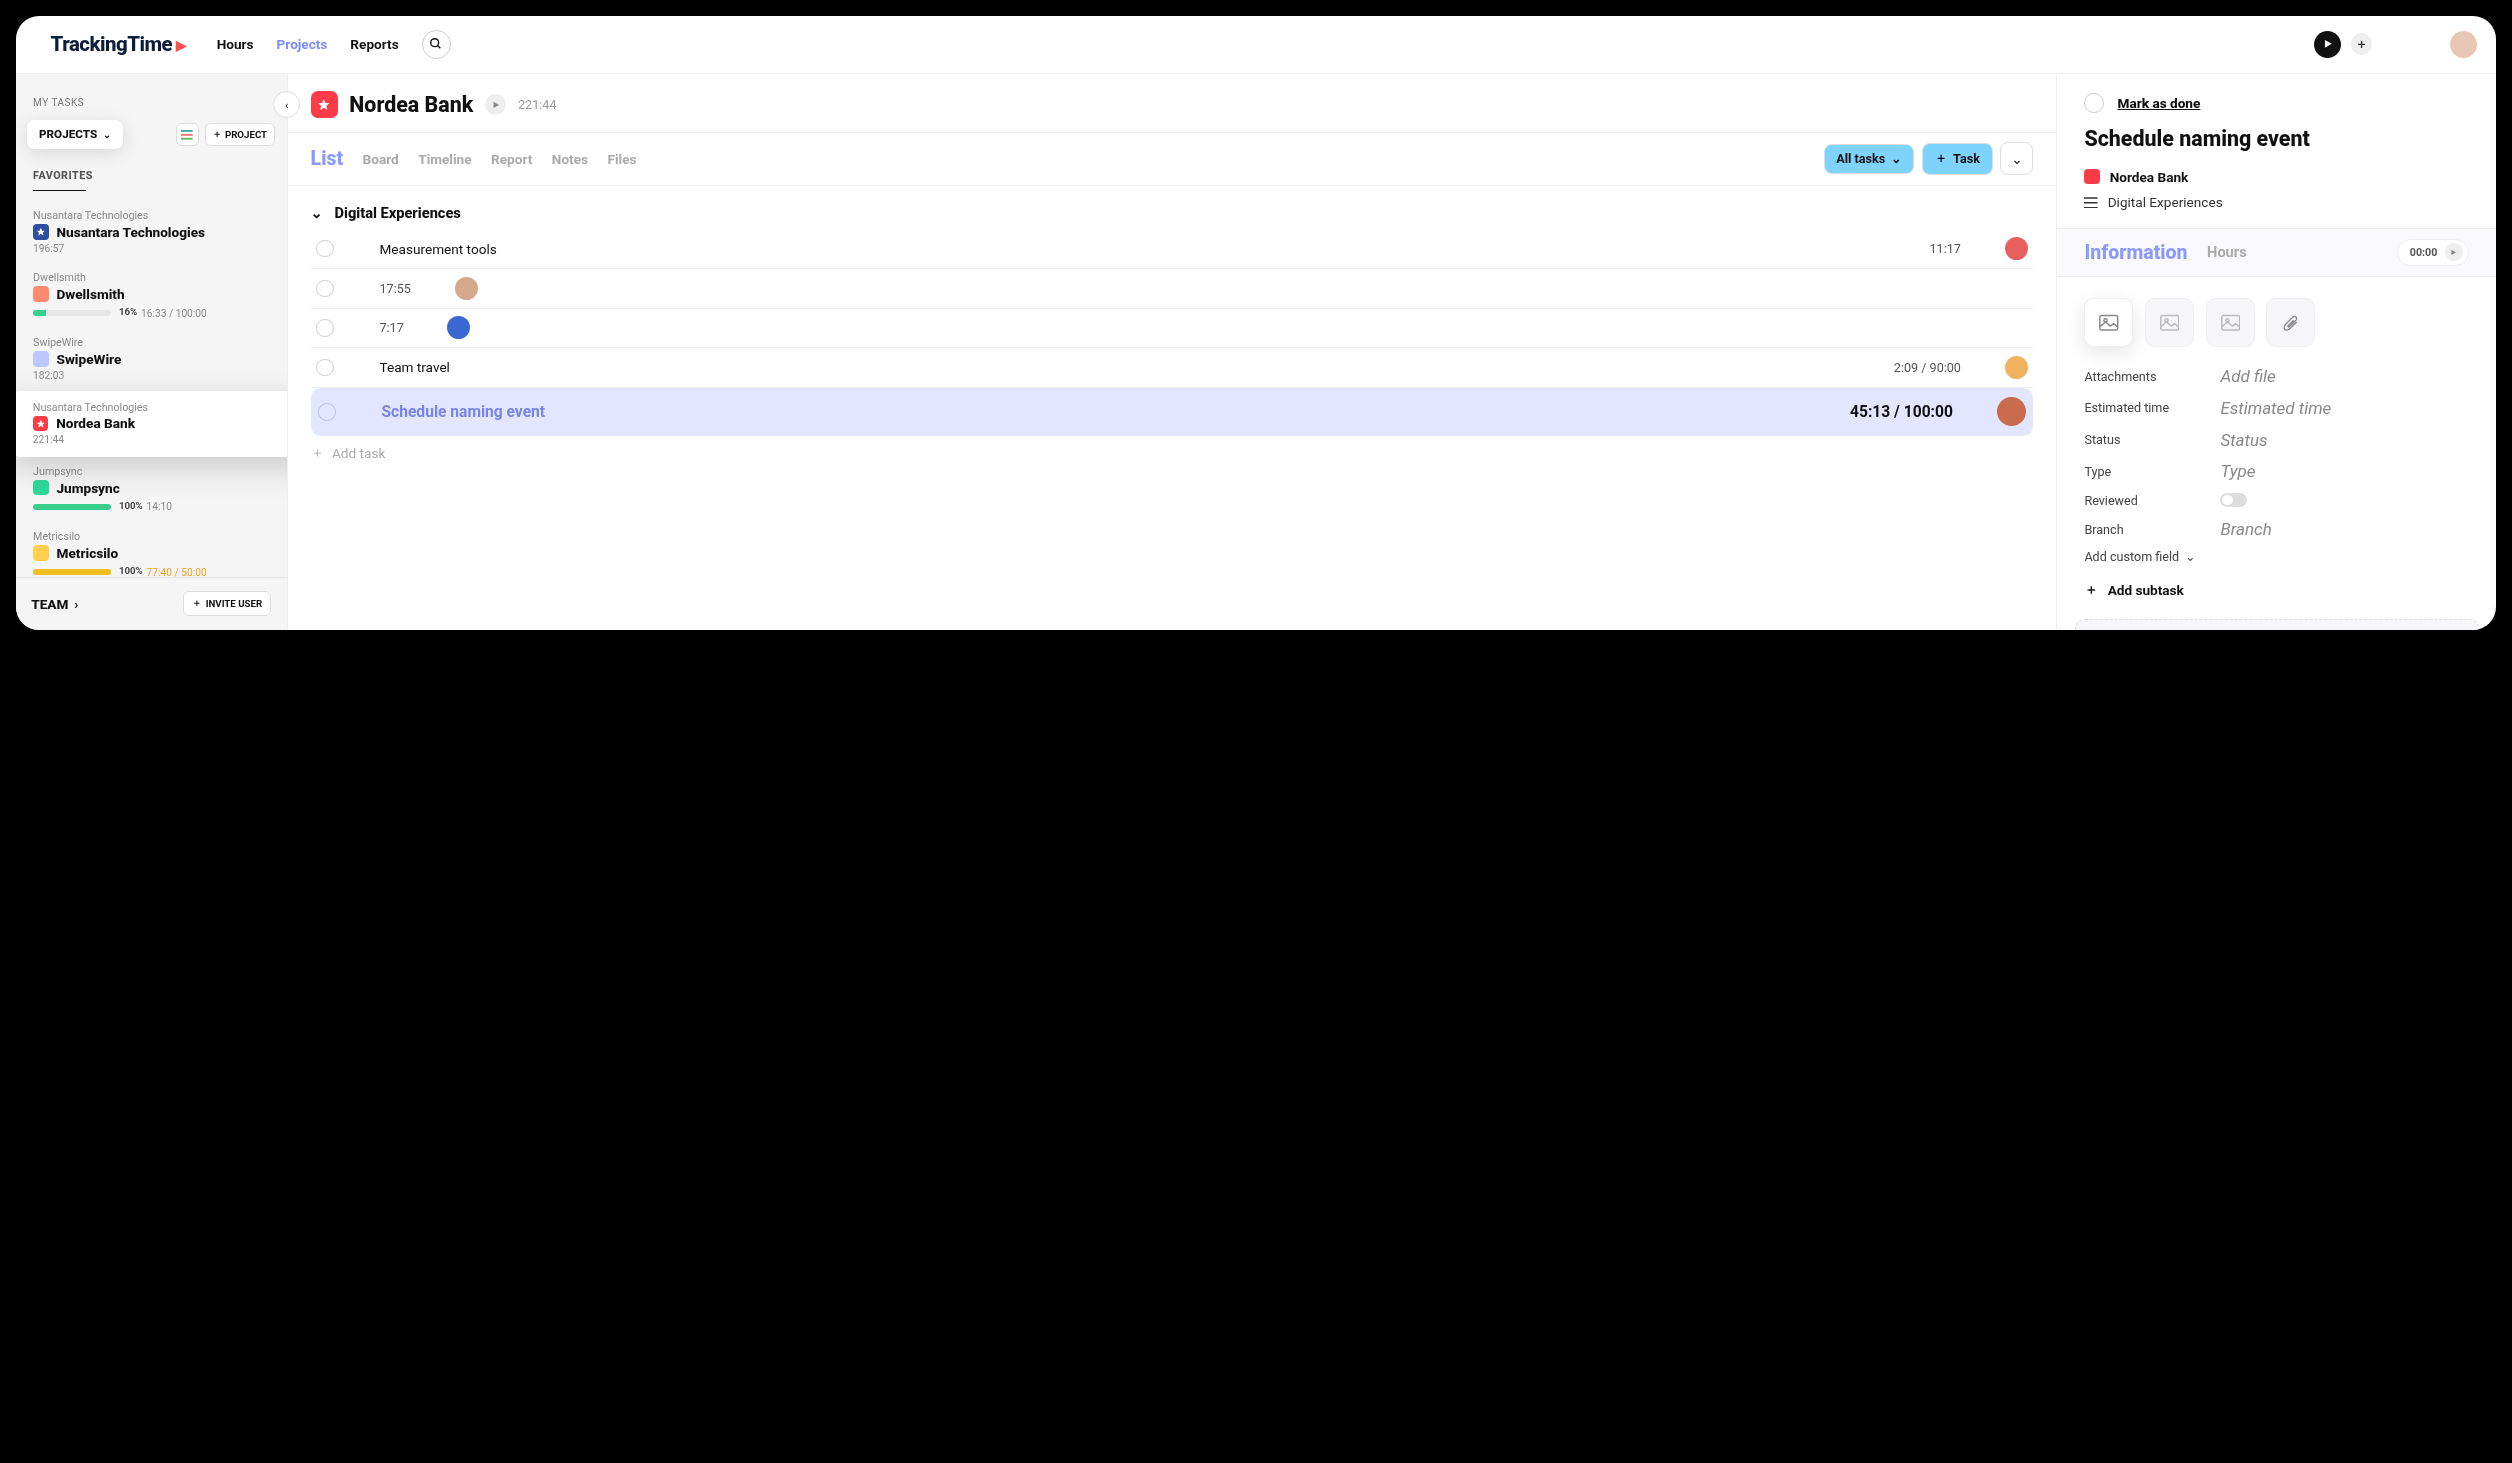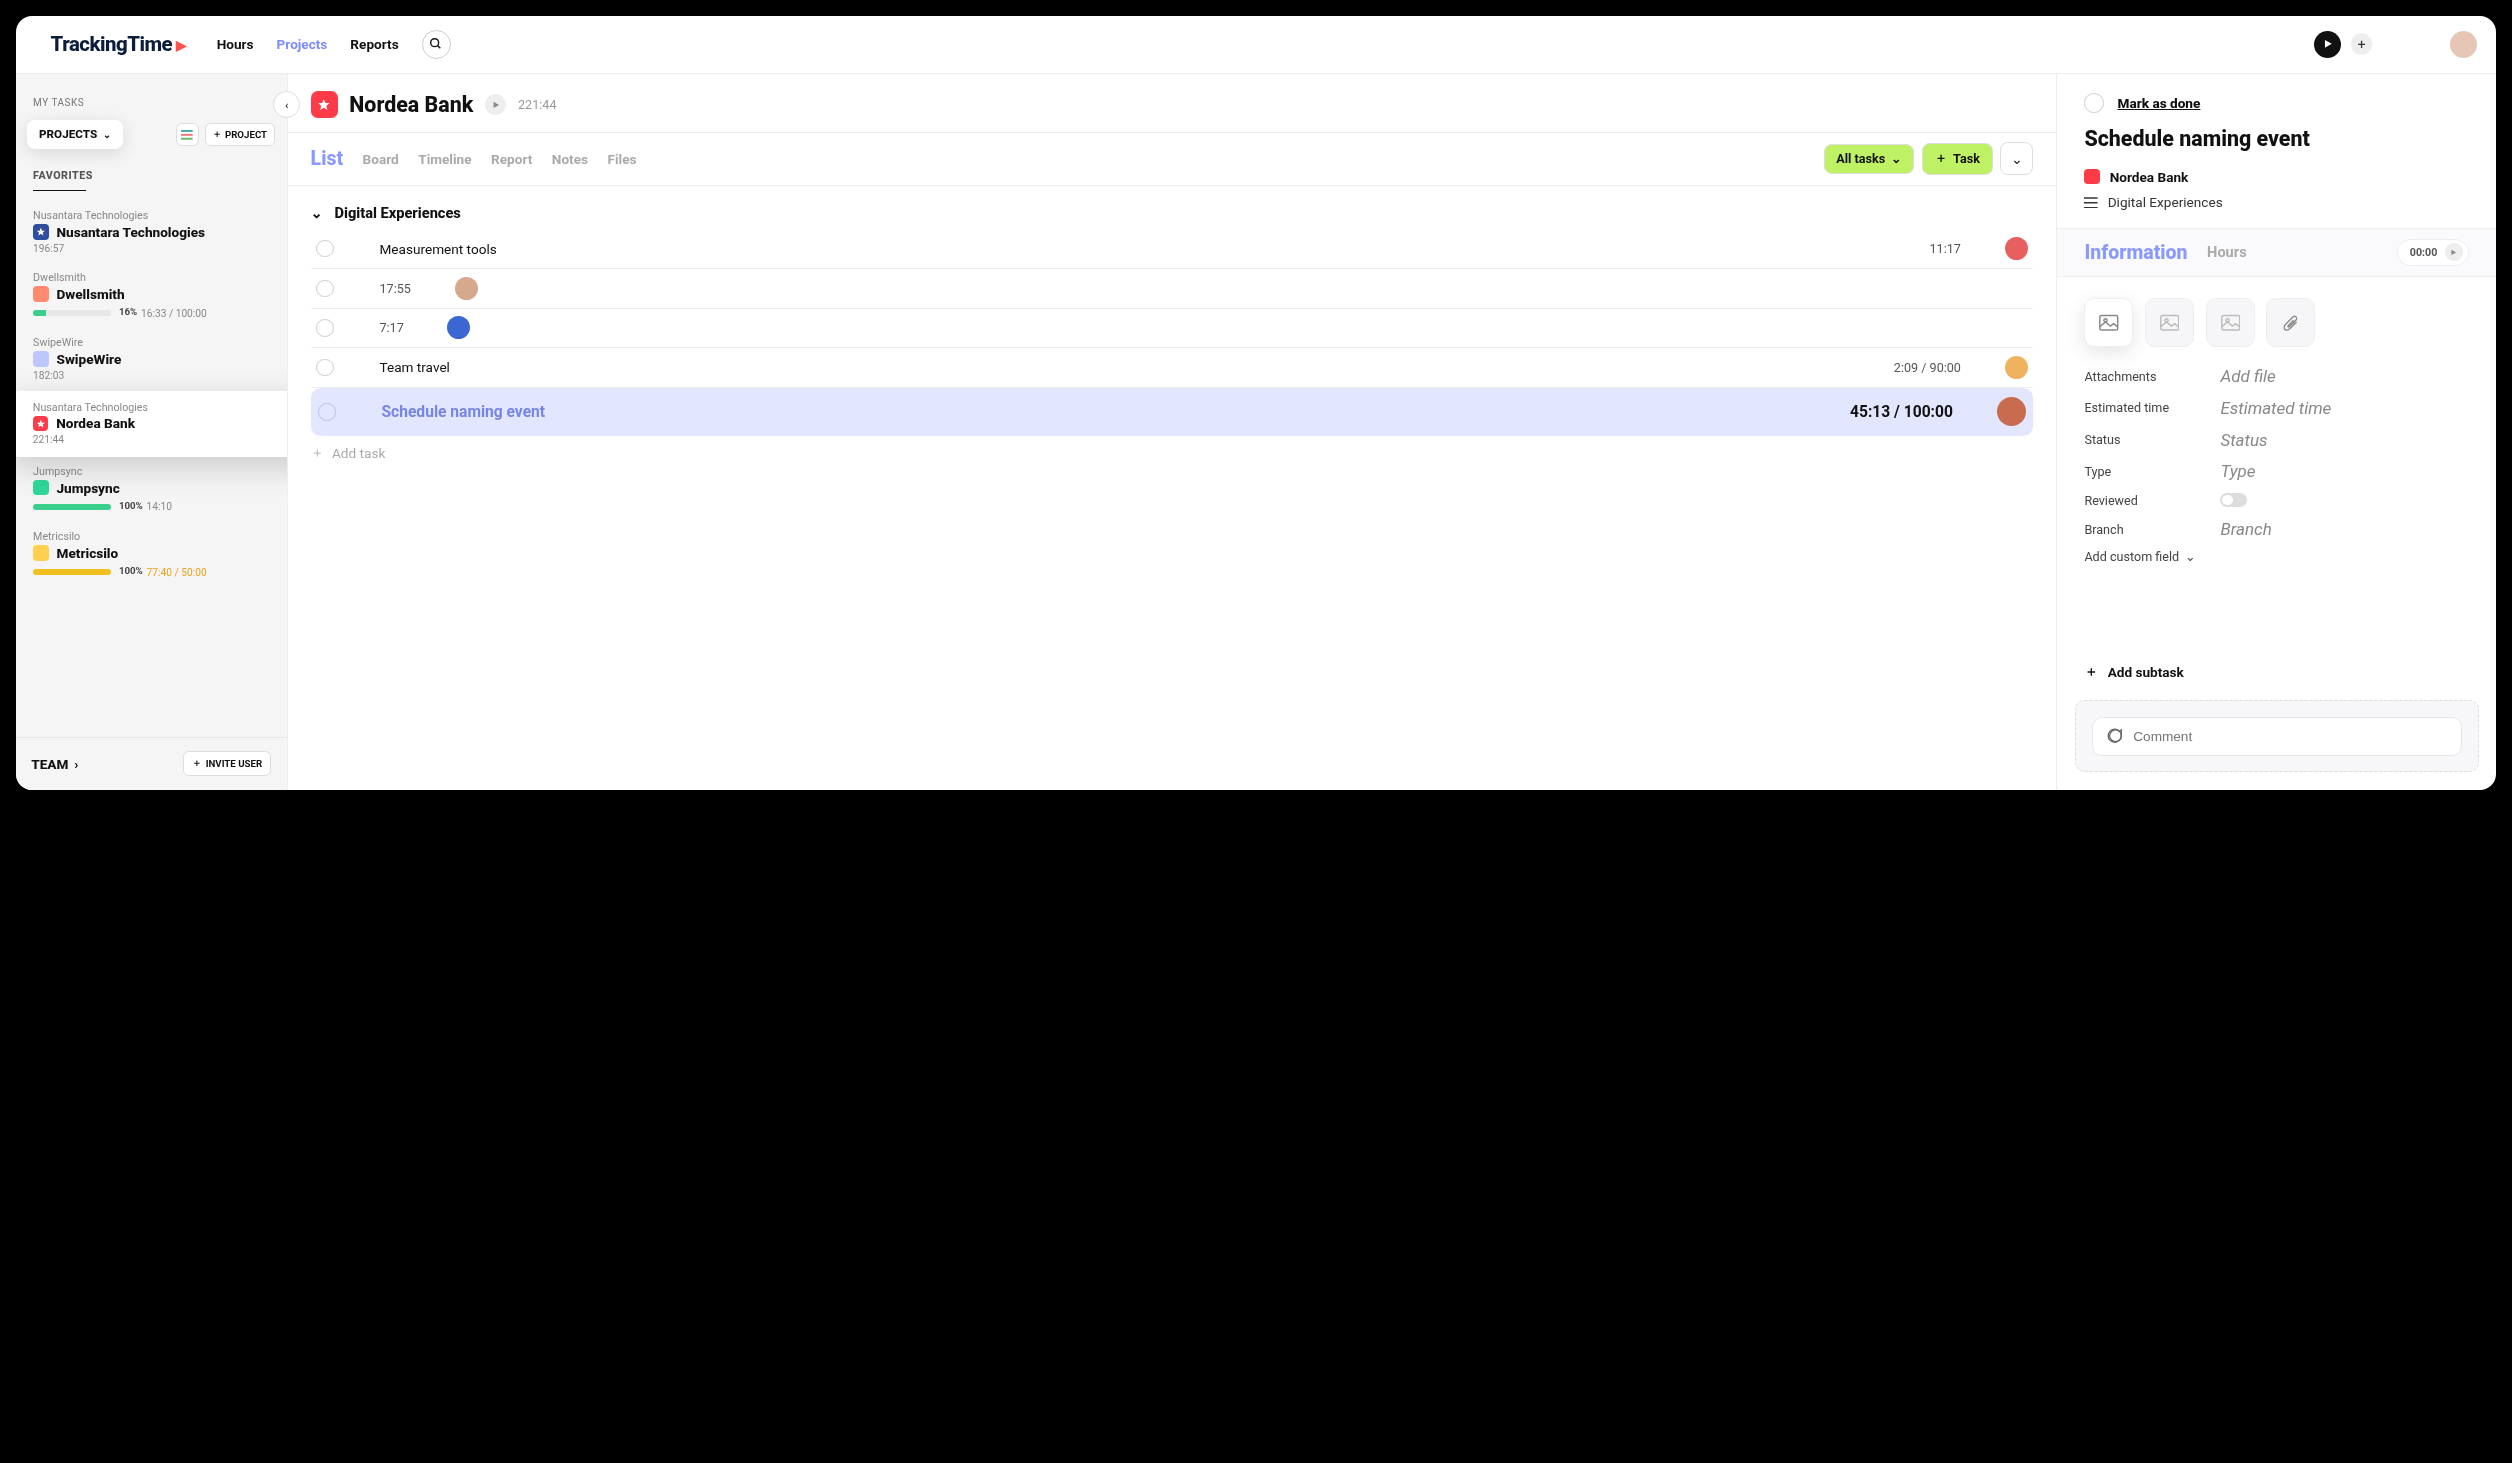--- a/index.html
+++ b/index.html
@@ -5,24 +5,24 @@
     * { margin: 0; padding: 0; box-sizing: border-box; }
     body {
       font-family: -apple-system, BlinkMacSystemFont, "Segoe UI", Roboto, Helvetica, Arial, sans-serif;
       background: #000;
       padding: 15.6px;
       font-size: 13.6px;
       color: #111;
     }
     .app-shell {
       background: #fff;
-      border-radius: 16px;
+      border-radius: 23px;
       overflow: hidden;
       width: 100%;
-      height: 774px;
+      height: 614px;
       display: flex;
       flex-direction: column;
       position: relative;
     }
     
     .topbar {
       height: 58px;
       border-bottom: 1px solid #eee;
       display: flex;
       align-items: center;
@@ -117,21 +117,21 @@
     .content-header { padding: 17.5px 27px 13.6px 23px; display:flex; align-items:center; gap:11.7px;}
     .proj-icon { width:27px;height:27px;border-radius:6.8px;background:#ff3b47;display:flex;align-items:center;justify-content:center;color:#fff;}
     .content-title { font-weight:800; font-size:21.4px; color:#111; }
     .header-play { width:21.4px;height:21.4px;border-radius:50%;background:#eee;display:flex;align-items:center;justify-content:center; font-size:9.7px; cursor:pointer;}
     .header-time { color:#999; font-size:12.6px; }
 
     .tabs-row { display:flex; align-items:center; gap:19.5px; border-top:1px solid #eee; border-bottom:1px solid #eee; padding:9.7px 23px;}
     .tab { color:#aaa; font-weight:700; font-size:13.6px; cursor:pointer;}
     .tab.active { color:#8a99ff; font-size:19.5px; font-weight:800;}
     .tabs-right { margin-left:auto; display:flex; gap:7.8px; align-items:center; }
-    .pill-btn { border:1px solid #ddd; border-radius:7.8px; padding:6.8px 11.7px; font-weight:700; font-size:12.6px; display:flex;gap:5.8px;align-items:center; cursor:pointer; background:#bef264;}
+    .pill-btn { border:1px solid #ddd; border-radius:7.8px; padding:6.8px 11.7px; font-weight:700; font-size:12.6px; display:flex;gap:5.8px;align-items:center; cursor:pointer; background:#7dd3fc;}
     .icon-box { border:1px solid #ddd; border-radius:7.8px; width:33px;height:33px; display:flex;align-items:center;justify-content:center; cursor:pointer;}
 
     .list-area { padding: 17.5px 23px 23px 23px; flex:1; overflow:auto;}
     .group-head { display:flex; align-items:center; gap:11.7px; font-weight:800; font-size:14.6px; margin-bottom:7.8px;}
     .task-row {
       display:flex; align-items:center; border-bottom:1px solid #eee; padding: 7.8px 5.8px 7.8px 5.8px; gap: 32px;
     }
     .task-row .circle { width:17.5px;height:17.5px;border:1.9px solid #ccc;border-radius:50%; margin-right:13.6px; cursor:pointer;}
     .task-name { flex:1; font-size:13.6px; color:#111; }
     .task-time { color:#555; font-size:12.6px; margin-right:11.7px;}

